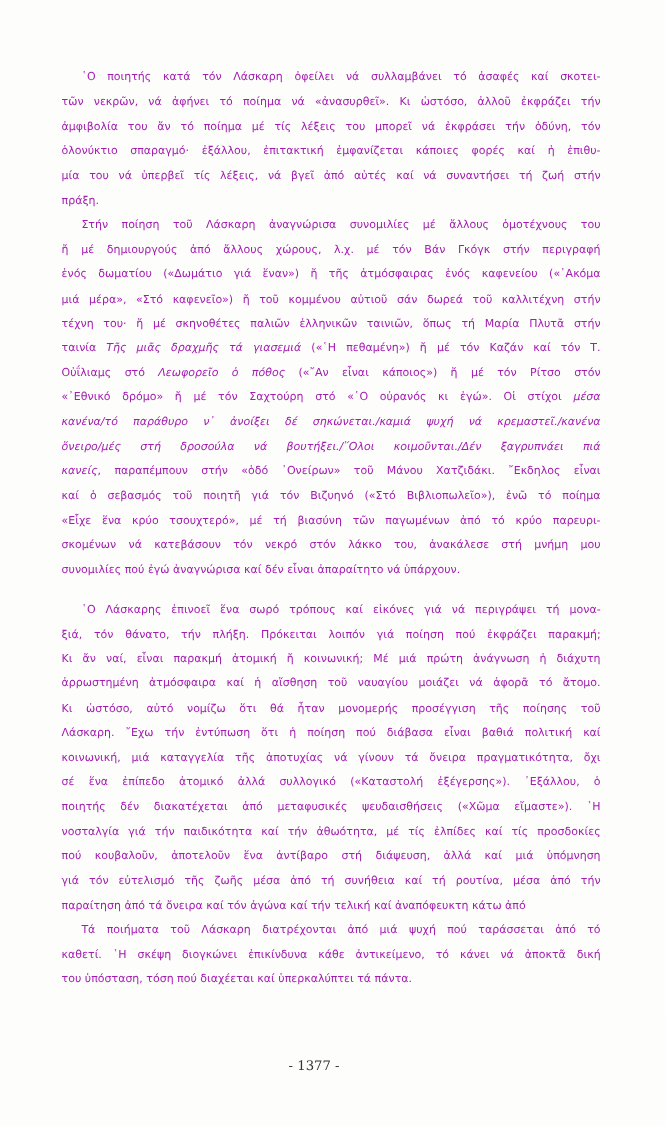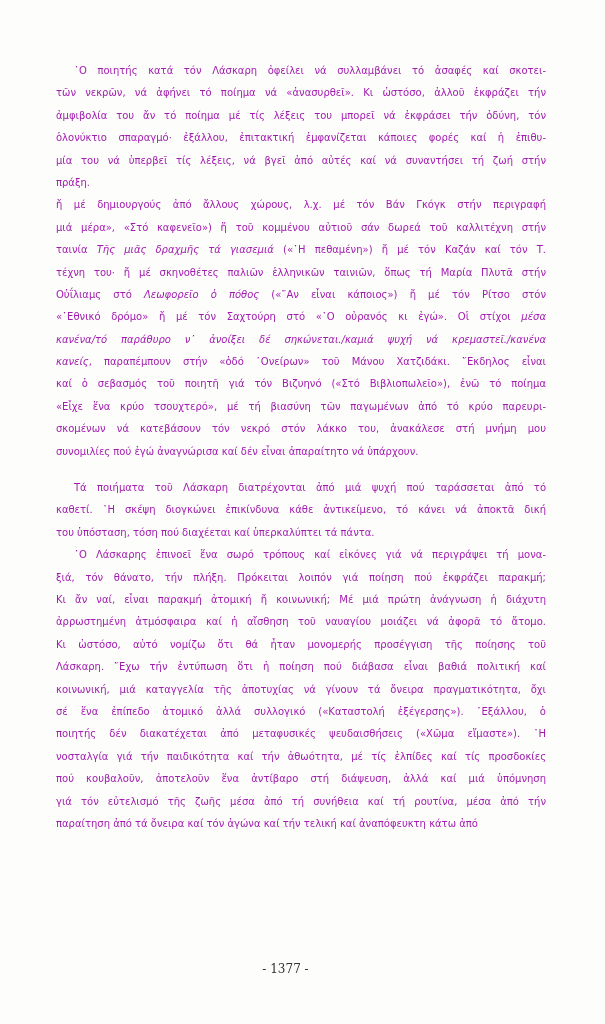--- a/index.html
+++ b/index.html
@@ -36,49 +36,52 @@
   <div class="text-block">
     <div class="para">
         <span class="line indent">῾Ο ποιητής κατά τόν Λάσκαρη ὀφείλει νά συλλαμβάνει τό ἀσαφές καί σκοτει-</span>
         <span class="line">τῶν νεκρῶν, νά ἀφήνει τό ποίημα νά «ἀνασυρθεῖ». Κι ὡστόσο, ἀλλοῦ ἐκφράζει τήν</span>
         <span class="line">ἀμφιβολία του ἄν τό ποίημα μέ τίς λέξεις του μπορεῖ νά ἐκφράσει τήν ὀδύνη, τόν</span>
         <span class="line">ὁλονύκτιο σπαραγμό· ἐξάλλου, ἐπιτακτική ἐμφανίζεται κάποιες φορές καί ἡ ἐπιθυ-</span>
         <span class="line">μία του νά ὑπερβεῖ τίς λέξεις, νά βγεῖ ἀπό αὐτές καί νά συναντήσει τή ζωή στήν</span>
         <span class="line last">πράξη.</span>
       </div>
     <div class="para">
+        <span class="line indent">Στήν ποίηση τοῦ Λάσκαρη ἀναγνώρισα συνομιλίες μέ ἄλλους ὁμοτέχνους του</span>
         <span class="line">ἤ μέ δημιουργούς ἀπό ἄλλους χώρους, λ.χ. μέ τόν Βάν Γκόγκ στήν περιγραφή</span>
+        <span class="line">ἑνός δωματίου («Δωμάτιο γιά ἕναν») ἤ τῆς ἀτμόσφαιρας ἑνός καφενείου («᾿Ακόμα</span>
         <span class="line">μιά μέρα», «Στό καφενεῖο») ἤ τοῦ κομμένου αὐτιοῦ σάν δωρεά τοῦ καλλιτέχνη στήν</span>
+        <span class="line">τέχνη του· ἤ μέ σκηνοθέτες παλιῶν ἑλληνικῶν ταινιῶν, ὅπως τή Μαρία Πλυτᾶ στήν</span>
         <span class="line">ταινία <span class="it">Τῆς μιᾶς δραχμῆς τά γιασεμιά</span> («῾Η πεθαμένη») ἤ μέ τόν Καζάν καί τόν Τ.</span>
-        <span class="line">τέχνη του· ἤ μέ σκηνοθέτες παλιῶν ἑλληνικῶν ταινιῶν, ὅπως τή Μαρία Πλυτᾶ στήν</span>
         <span class="line">Οὐΐλιαμς στό <span class="it">Λεωφορεῖο ὁ πόθος</span> («῎Αν εἶναι κάποιος») ἤ μέ τόν Ρίτσο στόν</span>
         <span class="line">«᾿Εθνικό δρόμο» ἤ μέ τόν Σαχτούρη στό «῾Ο οὐρανός κι ἐγώ». Οἱ στίχοι <span class="it">μέσα</span></span>
         <span class="line"><span class="it">κανένα/τό παράθυρο ν᾿ ἀνοίξει δέ σηκώνεται./καμιά ψυχή νά κρεμαστεῖ./κανένα</span></span>
+        <span class="line"><span class="it">ὄνειρο/μές στή δροσούλα νά βουτήξει./῞Ολοι κοιμοῦνται./Δέν ξαγρυπνάει πιά</span></span>
         <span class="line"><span class="it">κανείς</span>, παραπέμπουν στήν «ὁδό ᾿Ονείρων» τοῦ Μάνου Χατζιδάκι. ῎Εκδηλος εἶναι</span>
         <span class="line">καί ὁ σεβασμός τοῦ ποιητῆ γιά τόν Βιζυηνό («Στό Βιβλιοπωλεῖο»), ἐνῶ τό ποίημα</span>
         <span class="line">«Εἶχε ἕνα κρύο τσουχτερό», μέ τή βιασύνη τῶν παγωμένων ἀπό τό κρύο παρευρι-</span>
         <span class="line">σκομένων νά κατεβάσουν τόν νεκρό στόν λάκκο του, ἀνακάλεσε στή μνήμη μου</span>
         <span class="line last">συνομιλίες πού ἐγώ ἀναγνώρισα καί δέν εἶναι ἀπαραίτητο νά ὑπάρχουν.</span>
       </div>
     <div class="gap"></div>
-    <div class="para">
-        <span class="line indent">Τά ποιήματα τοῦ Λάσκαρη διατρέχονται ἀπό μιά ψυχή πού ταράσσεται ἀπό τό</span>
-        <span class="line">καθετί. ῾Η σκέψη διογκώνει ἐπικίνδυνα κάθε ἀντικείμενο, τό κάνει νά ἀποκτᾶ δική</span>
-        <span class="line last">του ὑπόσταση, τόση πού διαχέεται καί ὑπερκαλύπτει τά πάντα.</span>
-      </div>
     <div class="para">
         <span class="line indent">῾Ο Λάσκαρης ἐπινοεῖ ἕνα σωρό τρόπους καί εἰκόνες γιά νά περιγράψει τή μονα-</span>
         <span class="line">ξιά, τόν θάνατο, τήν πλήξη. Πρόκειται λοιπόν γιά ποίηση πού ἐκφράζει παρακμή;</span>
         <span class="line">Κι ἄν ναί, εἶναι παρακμή ἀτομική ἤ κοινωνική; Μέ μιά πρώτη ἀνάγνωση ἡ διάχυτη</span>
         <span class="line">ἀρρωστημένη ἀτμόσφαιρα καί ἡ αἴσθηση τοῦ ναυαγίου μοιάζει νά ἀφορᾶ τό ἄτομο.</span>
         <span class="line">Κι ὡστόσο, αὐτό νομίζω ὅτι θά ἦταν μονομερής προσέγγιση τῆς ποίησης τοῦ</span>
         <span class="line">Λάσκαρη. ῎Εχω τήν ἐντύπωση ὅτι ἡ ποίηση πού διάβασα εἶναι βαθιά πολιτική καί</span>
         <span class="line">κοινωνική, μιά καταγγελία τῆς ἀποτυχίας νά γίνουν τά ὄνειρα πραγματικότητα, ὄχι</span>
         <span class="line">σέ ἕνα ἐπίπεδο ἀτομικό ἀλλά συλλογικό («Καταστολή ἐξέγερσης»). ᾿Εξάλλου, ὁ</span>
         <span class="line">ποιητής δέν διακατέχεται ἀπό μεταφυσικές ψευδαισθήσεις («Χῶμα εἴμαστε»). ῾Η</span>
         <span class="line">νοσταλγία γιά τήν παιδικότητα καί τήν ἀθωότητα, μέ τίς ἐλπίδες καί τίς προσδοκίες</span>
         <span class="line">πού κουβαλοῦν, ἀποτελοῦν ἕνα ἀντίβαρο στή διάψευση, ἀλλά καί μιά ὑπόμνηση</span>
         <span class="line">γιά τόν εὐτελισμό τῆς ζωῆς μέσα ἀπό τή συνήθεια καί τή ρουτίνα, μέσα ἀπό τήν</span>
         <span class="line last">παραίτηση ἀπό τά ὄνειρα καί τόν ἀγώνα καί τήν τελική καί ἀναπόφευκτη κάτω ἀπό</span>
       </div>
+    <div class="para">
+        <span class="line indent">Τά ποιήματα τοῦ Λάσκαρη διατρέχονται ἀπό μιά ψυχή πού ταράσσεται ἀπό τό</span>
+        <span class="line">καθετί. ῾Η σκέψη διογκώνει ἐπικίνδυνα κάθε ἀντικείμενο, τό κάνει νά ἀποκτᾶ δική</span>
+        <span class="line last">του ὑπόσταση, τόση πού διαχέεται καί ὑπερκαλύπτει τά πάντα.</span>
+      </div>
   </div>
   <div class="page-number">- 1377 -</div>
 </div>
 
 </body></html>

